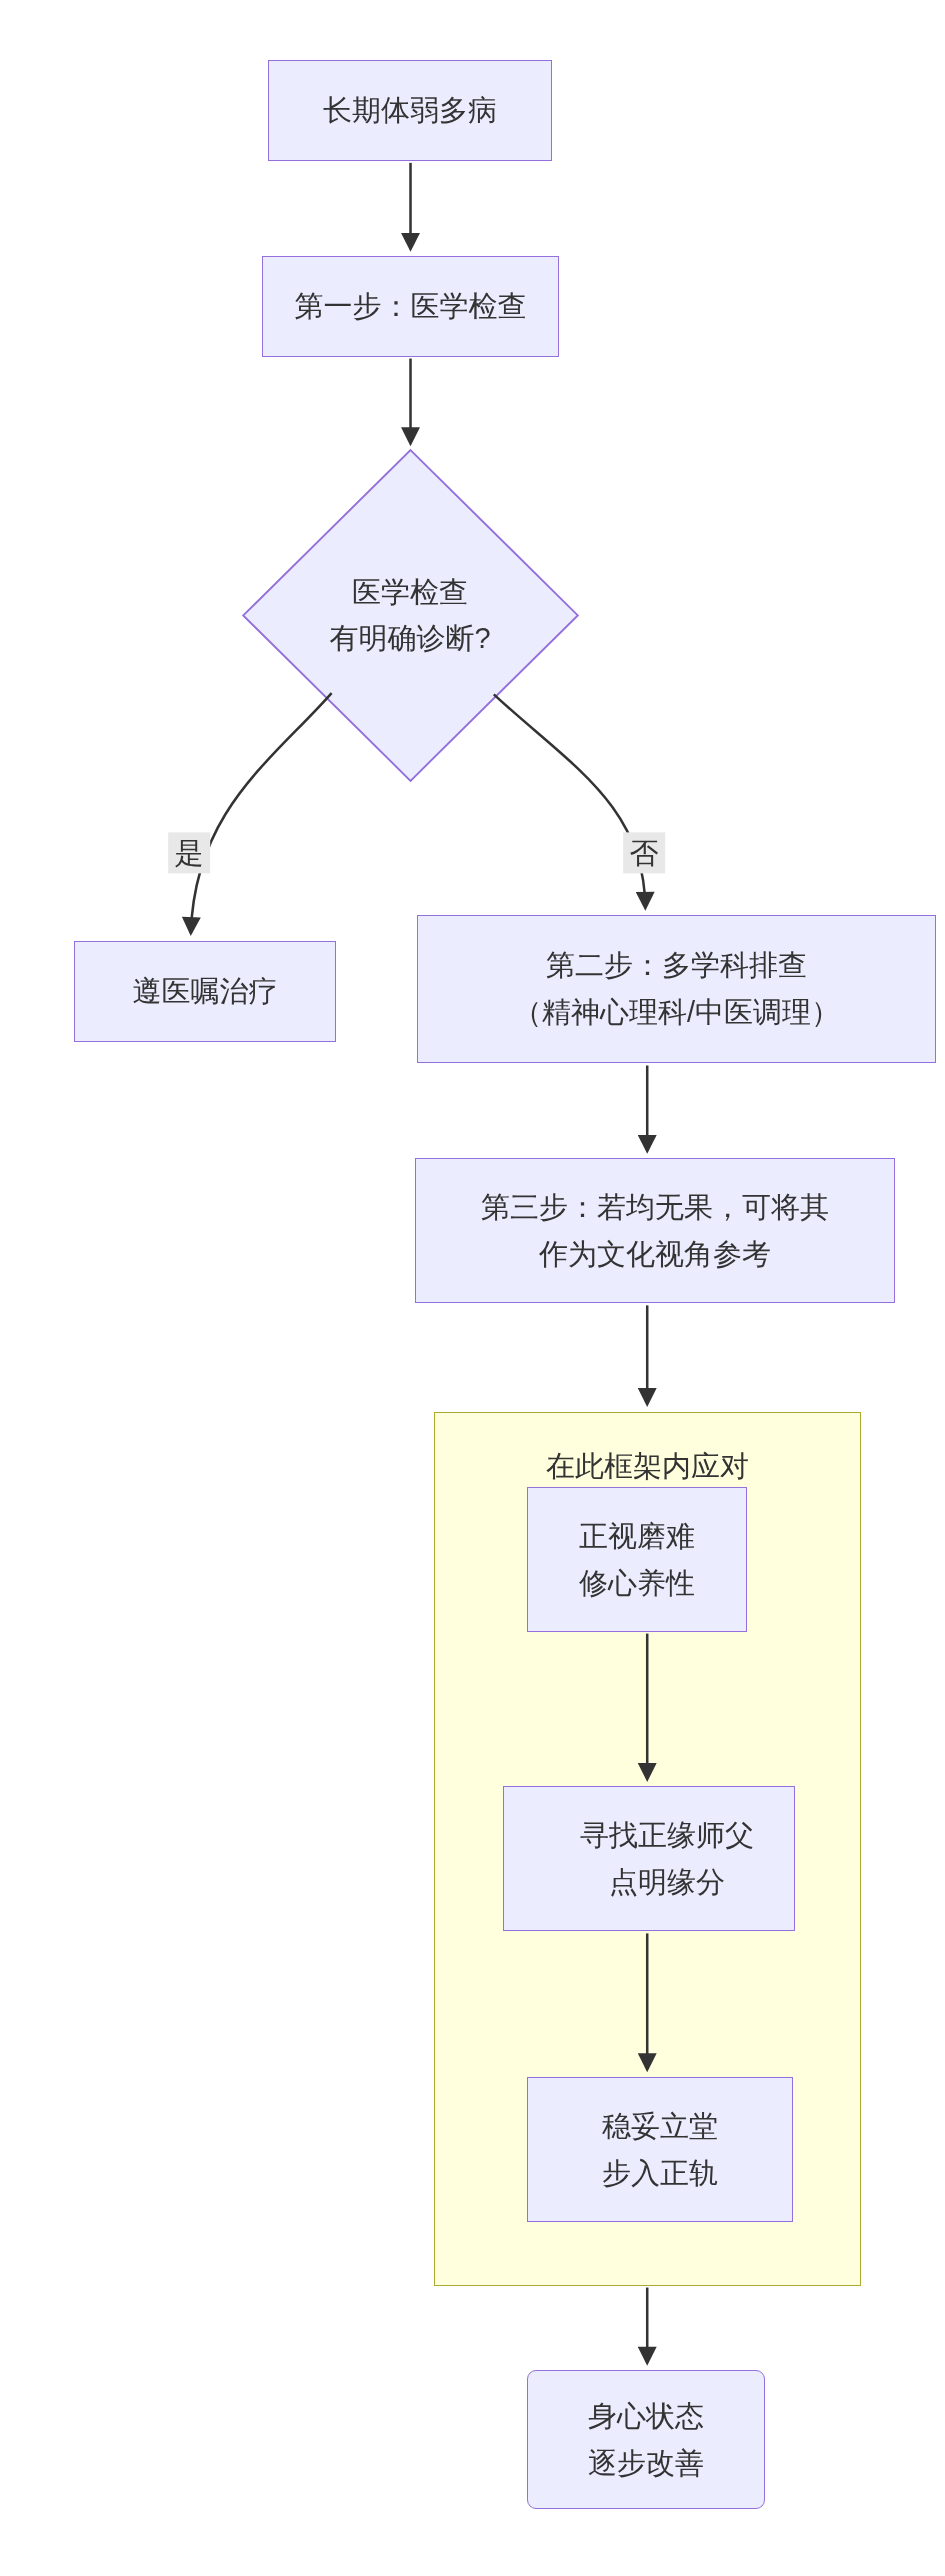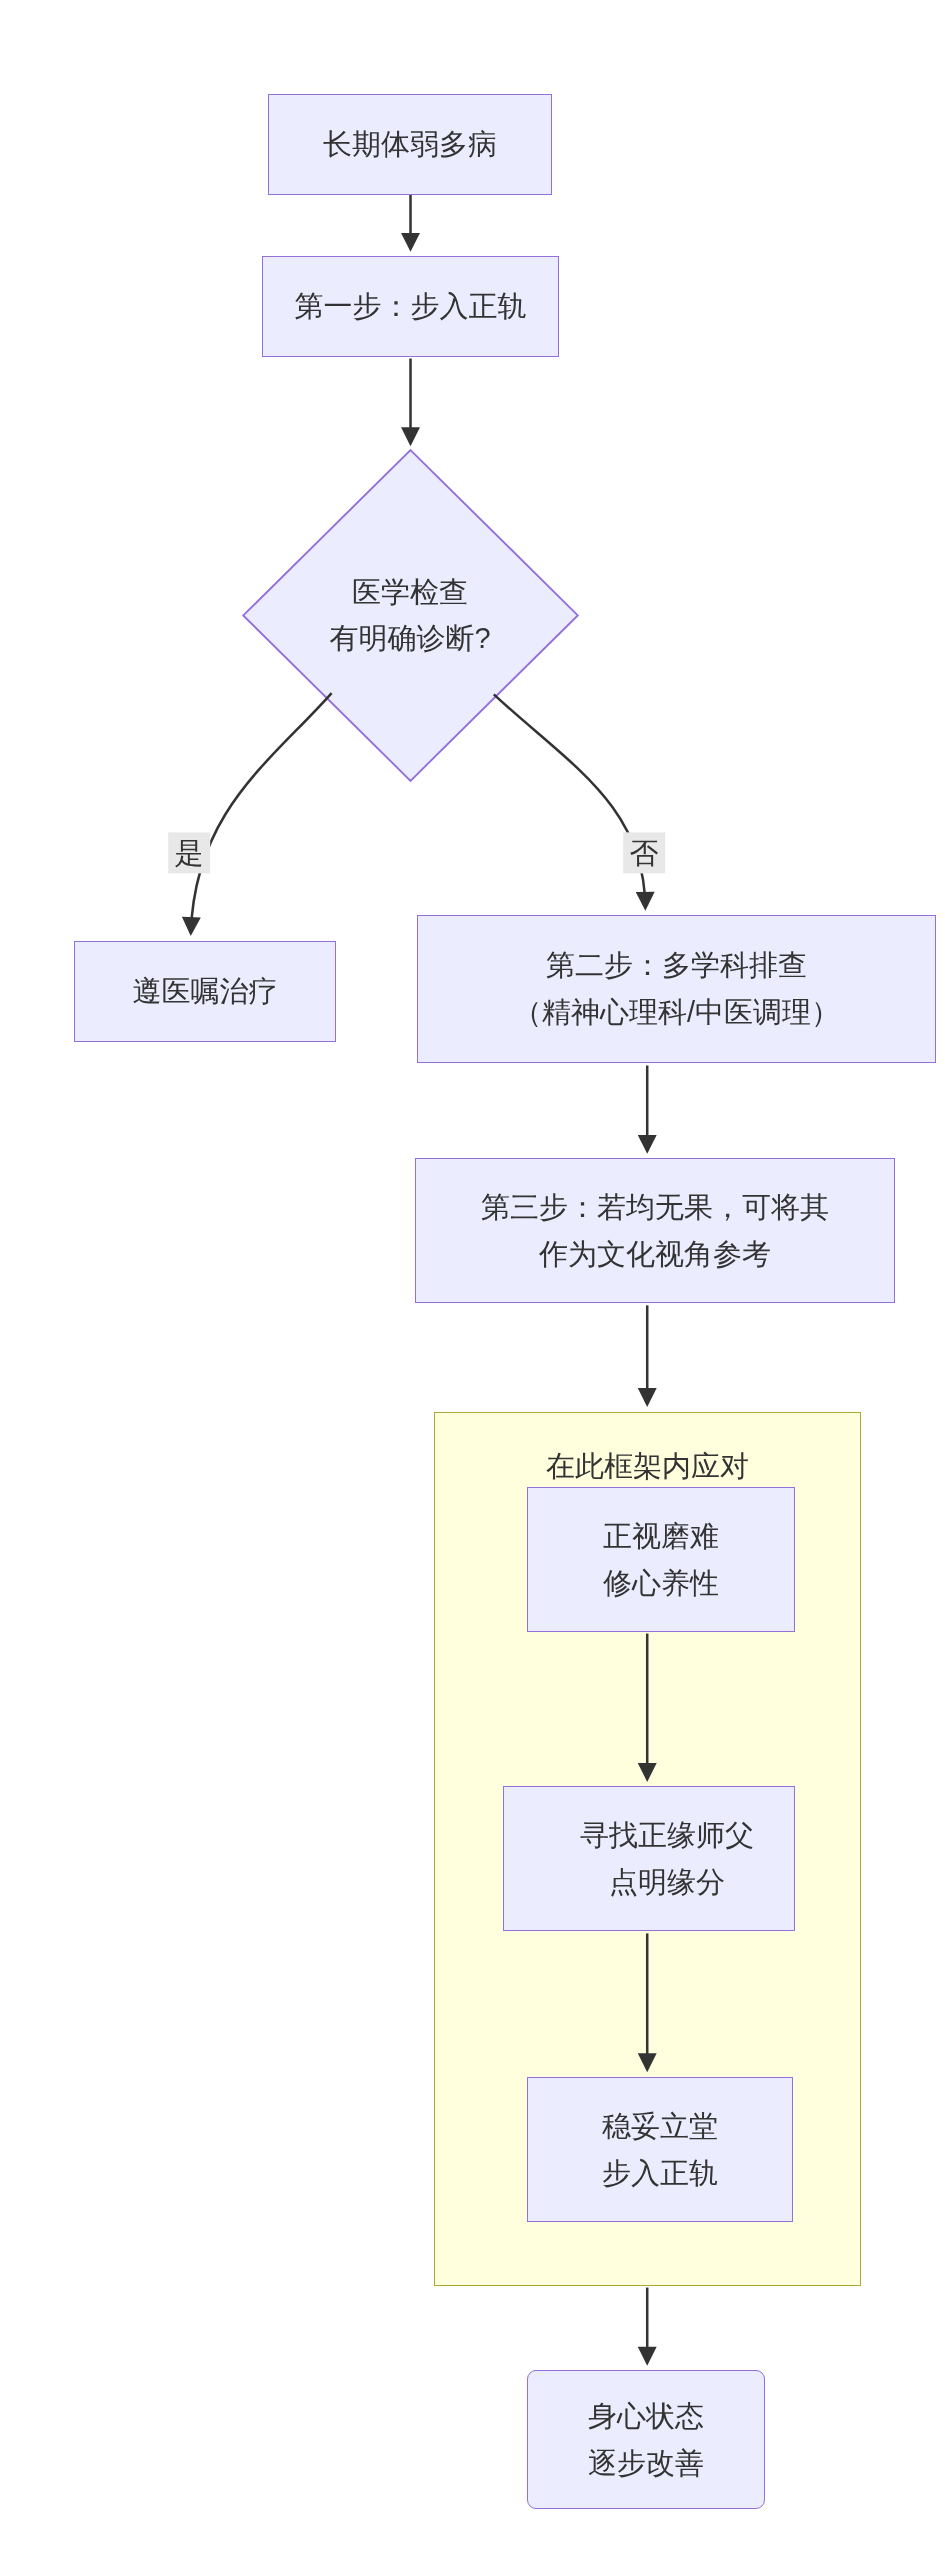--- a/index.html
+++ b/index.html
@@ -63,27 +63,27 @@
     background: #FFFFDE;
     border: 1.3px solid #AAAA33;
   }
   .framework-title {
     margin-top: 34px;
     text-align: center;
     font-size: 29px;
     color: #333333;
   }
   
-  .n-start     { left: 268px;  top: 60px;   width: 284px; height: 101px; margin-top: 34px; }
+  .n-start     { left: 268px;  top: 60px;   width: 284px; height: 101px; }
   .n-step1     { left: 262px;  top: 256px;  width: 297px; height: 101px; }
   .n-decision  { left: 284px;  top: 552px;  width: 252px; height: 126px; }
   .n-follow    { left: 74px;   top: 941px; width: 262px; height: 101px; }
   .n-step2     { left: 417px;  top: 915px; width: 519px; height: 148px; }
   .n-step3     { left: 407px;  top: 1158px; width: 480px; height: 145px; margin-left: 8px; }
-  .n-face      { left: 527px;  top: 1487px; width: 268px; height: 145px; }
+  .n-face      { left: 527px;  top: 1487px; width: 220px; height: 145px; }
   .n-seek      { left: 503px;  top: 1786px; width: 292px; height: 145px; padding-left: 36px; }
   .n-establish { left: 527px;  top: 2077px; width: 266px; height: 145px; }
   .n-improve   { left: 527px;  top: 2370px; width: 238px; height: 139px; border-radius: 9px; }
   .lbl-yes { left: 189px;  top: 853px; }
   .lbl-no  { left: 644px; top: 853px; }
 </style>
 </head>
 <body>
 
 <div class="canvas">
@@ -111,21 +111,21 @@
     <path d="M1025 2588 L1025 2818" fill="none" stroke="#333333" stroke-width="4" marker-end="url(#arrow)"></path>
     <path d="M1025 3063 L1025 3278" fill="none" stroke="#333333" stroke-width="4" marker-end="url(#arrow)"></path>
     <path d="M1025 3624 L1025 3743" fill="none" stroke="#333333" stroke-width="4" marker-end="url(#arrow)"></path>
   </svg>
 
   <div class="node n-start">
     <span>长期体弱多病</span>
   </div>
 
   <div class="node n-step1">
-    <span>第一步：步入正轨</span>
+    <span>第一步：医学检查</span>
   </div>
 
   <div class="decision-text n-decision">
     <span>医学检查</span>
     <span>有明确诊断?</span>
   </div>
 
   <div class="edge-label lbl-yes">
     <span>是</span>
   </div>

